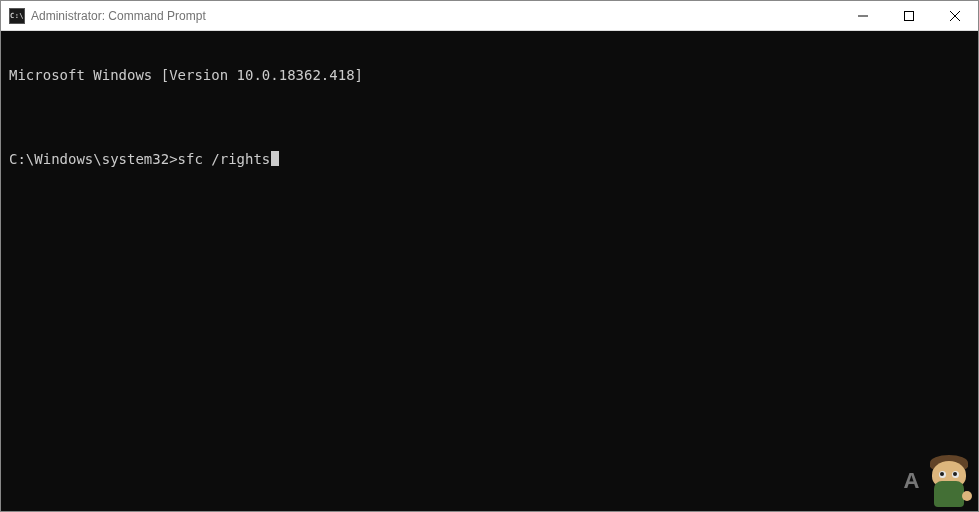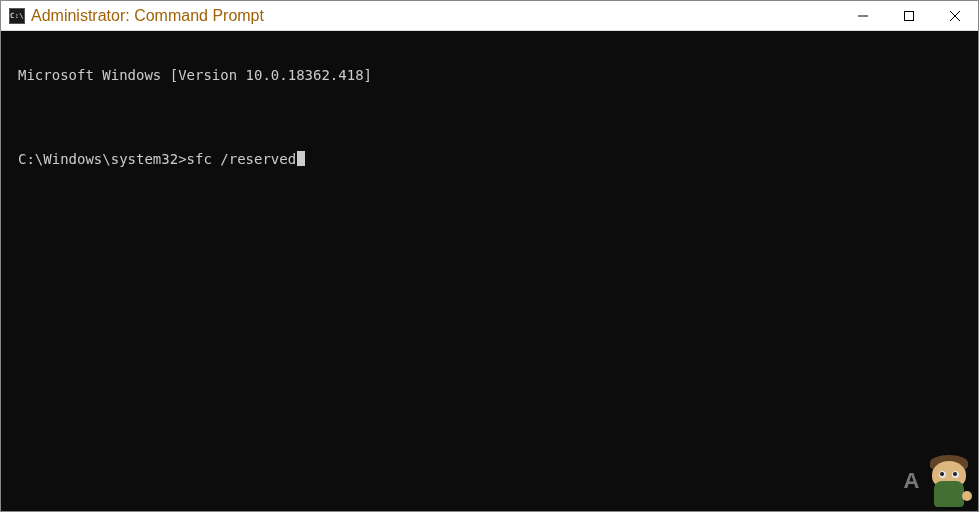--- a/index.html
+++ b/index.html
@@ -41,22 +41,22 @@
       align-items: center;
       justify-content: center;
       font-size: 7px;
       color: #ccc;
       font-family: Consolas, monospace;
       font-weight: bold;
       letter-spacing: 0.5px;
       border: 1px solid #555;
     }
     .titlebar-text {
-      font-size: 16px;
-      color: #a16207;
+      font-size: 12px;
+      color: #737373;
       flex: 1;
     }
     .window-controls {
       display: flex;
       height: 100%;
     }
     .win-btn {
       width: 46px;
       height: 100%;
       display: flex;
@@ -73,21 +73,21 @@
       stroke-width: 1;
       fill: none;
     }
     .terminal {
       flex: 1;
       background: #0c0c0c;
       color: #cccccc;
       font-family: Consolas, "Lucida Console", monospace;
       font-size: 14px;
       line-height: 1.2;
-      padding: 2px 17px;
+      padding: 2px 8px;
       white-space: pre;
       overflow: hidden;
       position: relative;
     }
     .terminal-line {
       display: block;
     }
     .prompt-line {
       display: flex;
     }
@@ -210,21 +210,21 @@
             <line x1="0" y1="0" x2="10" y2="10"></line>
             <line x1="10" y1="0" x2="0" y2="10"></line>
           </svg>
       </button>
     </div>
   </div>
 
   <div class="terminal">
     <span class="terminal-line">Microsoft Windows [Version 10.0.18362.418]</span>
     <span class="terminal-line"></span>
-    <span class="prompt-line"><span>C:\Windows\system32&gt;</span><span>sfc /reserved</span><span class="cursor"></span></span>
+    <span class="prompt-line"><span>C:\Windows\system32&gt;</span><span>sfc /rights</span><span class="cursor"></span></span>
 
     <div class="watermark">
       <span class="watermark-text">A</span>
       <div class="watermark-mascot">
         <div class="mascot-hair"></div>
         <div class="mascot-head"></div>
         <div class="mascot-eye l"></div>
         <div class="mascot-eye r"></div>
         <div class="mascot-mouth"></div>
         <div class="mascot-body"></div>

